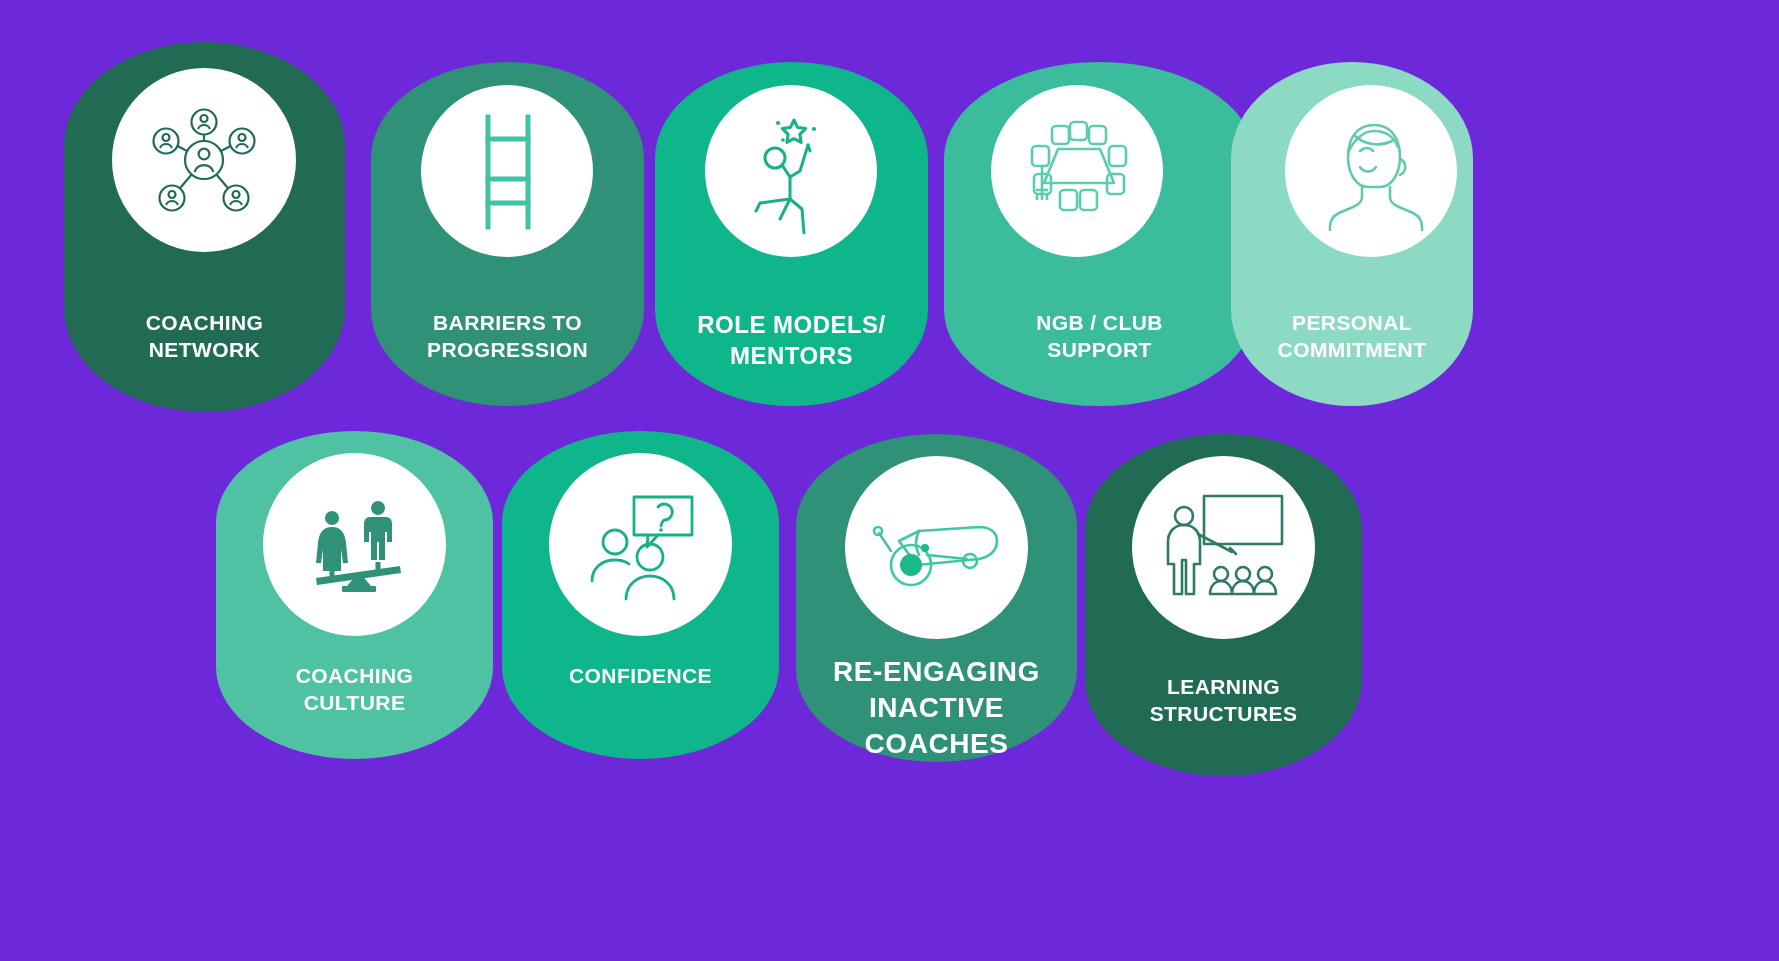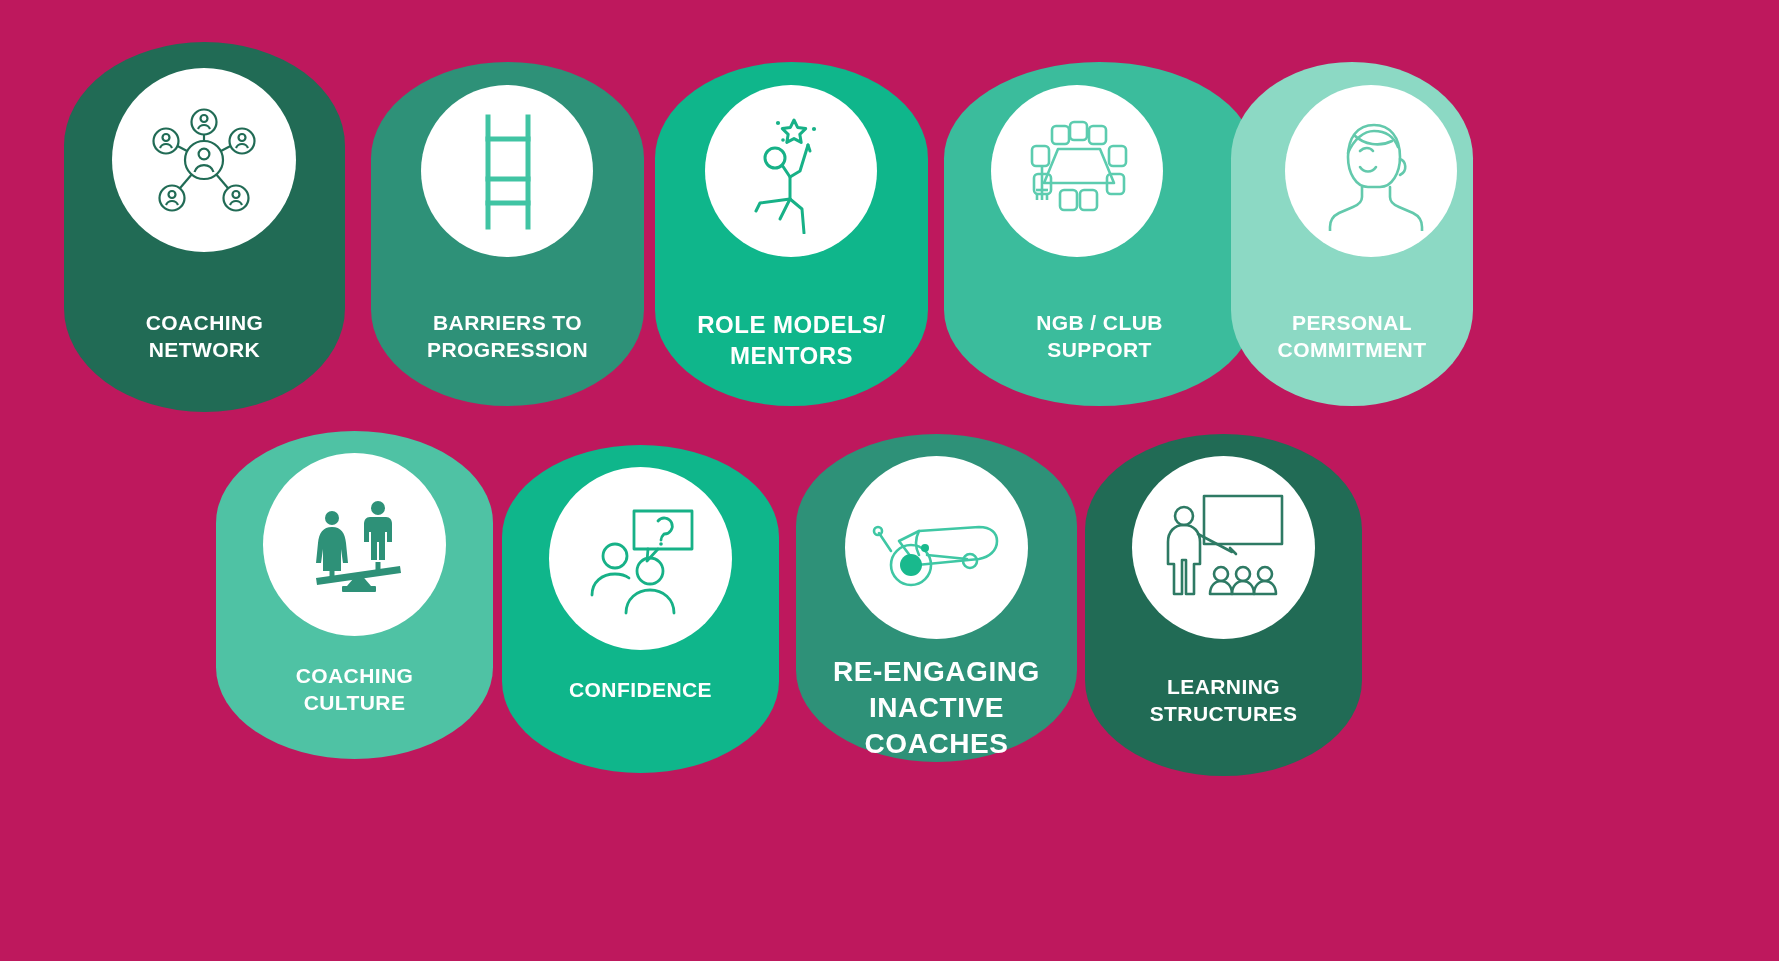--- a/index.html
+++ b/index.html
@@ -12,21 +12,21 @@
     width: 1779px;
     height: 961px;
     overflow: hidden;
     font-family: "Liberation Sans", sans-serif;
     -webkit-font-smoothing: antialiased;
   }
   .canvas {
     position: relative;
     width: 1779px;
     height: 961px;
-    background: #be185d;
+    background: #6d28d9;
   }
   
   .pill {
     position: absolute;
     display: flex;
     flex-direction: column;
     align-items: center;
     box-sizing: border-box;
   }
   .pill-body {
@@ -210,21 +210,21 @@
             <path d="M24 88 l84 -12 l1 7 l-84 12 z"></path>
             <path d="M55 96 l12 -14 l12 14 z"></path>
             <rect x="50" y="96" width="34" height="6" rx="1"></rect>
           </g>
         </svg>
       </div>
       <div class="pill-label" style="top:232px;font-size:21px;">COACHING
 CULTURE</div>
     </div>
 
-    <div class="pill" style="left:502px;top:445px;width:277px;height:328px;">
+    <div class="pill" style="left:502px;top:431px;width:277px;height:328px;">
       <div class="pill-body" style="background:#0FB68B;"></div>
       <div class="icon-disc" style="width:183px;height:183px;top:22px;left:47px;">
         <svg width="125" height="115" viewBox="0 0 125 115">
           <g stroke="#17B187" stroke-width="2.8" fill="none" stroke-linejoin="round" stroke-linecap="round">
             <rect x="56" y="10" width="58" height="38"></rect>
             <path d="M70 48 l-1 12 l11 -12"></path>
             <path d="M80 20 a8 8 0 1 1 6 13 c-2 2 -3 3 -3 6"></path>
             <circle cx="83" cy="43" r="1.8" fill="#17B187" stroke="none"></circle>
             <circle cx="37" cy="55" r="12"></circle>
             <path d="M14 94 c0-13 10-21 23-21 c5 0 10 1 14 4"></path>

